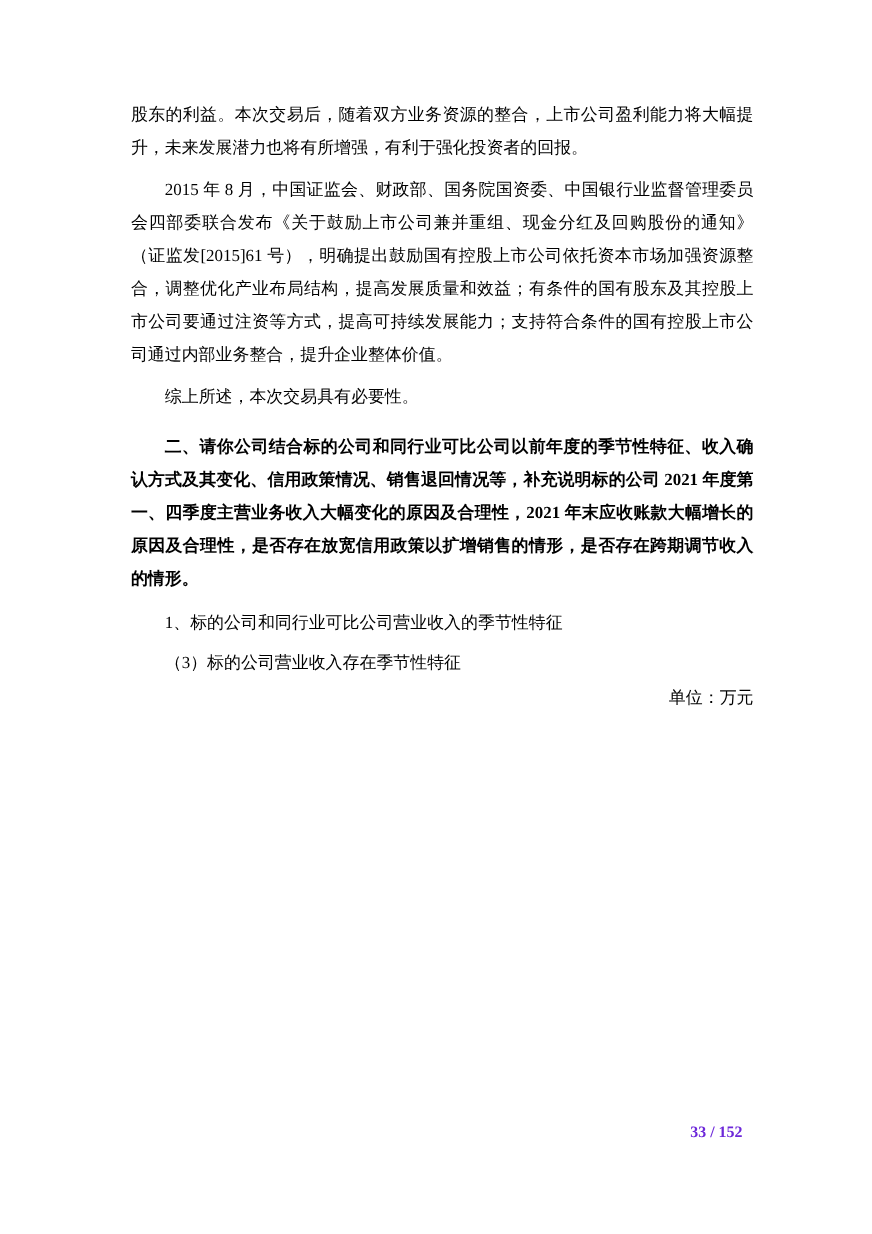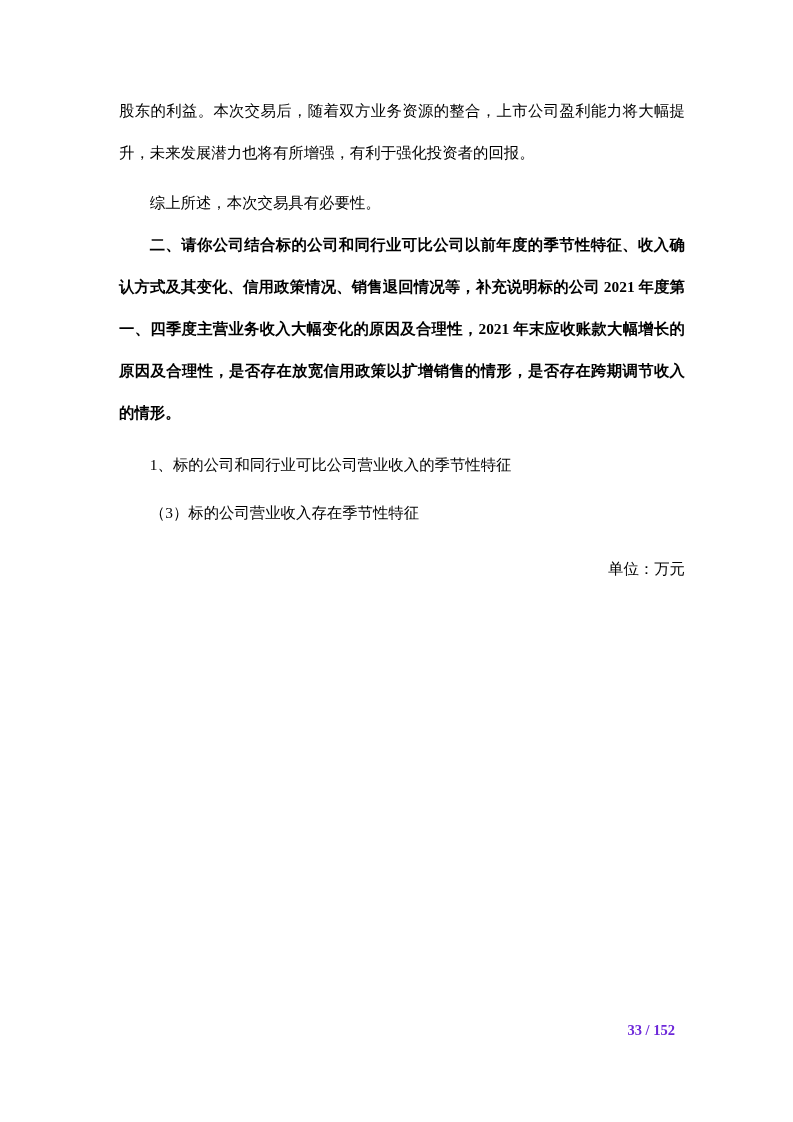--- a/index.html
+++ b/index.html
@@ -18,58 +18,59 @@
   }
   .content {
     position: absolute;
     left: 119px;
     top: 90px;
     width: 566px;
   }
   .content p {
     margin: 8px 0 0 0;
     font-size: 15.4px;
-    line-height: 42px;
+    line-height: 30px;
     text-align: justify;
     text-justify: inter-ideograph;
     text-indent: 2em;
     word-break: break-all;
   }
   .content p.noindent {
     text-indent: 0;
     margin-top: 0;
   }
   .content p.bold {
     font-weight: bold;
   }
-  .content p.gap-lg { margin-top: 0; }
+  .content p.gap-lg { margin-top: 16px; }
   .content p.gap-md { margin-top: 10px; }
   .content p.gap-sm { margin-top: 6px; }
   .content p.unit {
-    margin-top: 14px;
+    margin-top: 2px;
     text-align: right;
     text-indent: 0;
   }
   .footer {
     position: absolute;
     top: 1020px;
     right: 118px;
     font-size: 14.5px;
     line-height: 20px;
     font-weight: bold;
     font-family: "Liberation Serif", "DejaVu Serif", serif;
     color: #6d28d9;
   }
 </style>
 </head>
 <body>
 
 <div class="page">
   <div class="content">
     <p class="noindent">股东的利益。本次交易后，随着双方业务资源的整合，上市公司盈利能力将大幅提升，未来发展潜力也将有所增强，有利于强化投资者的回报。</p>
+    <p>2015 年 8 月，中国证监会、财政部、国务院国资委、中国银行业监督管理委员会四部委联合发布《关于鼓励上市公司兼并重组、现金分红及回购股份的通知》（证监发[2015]61 号），明确提出鼓励国有控股上市公司依托资本市场加强资源整合，调整优化产业布局结构，提高发展质量和效益；有条件的国有股东及其控股上市公司要通过注资等方式，提高可持续发展能力；支持符合条件的国有控股上市公司通过内部业务整合，提升企业整体价值。</p>
     <p>综上所述，本次交易具有必要性。</p>
     <p class="bold gap-lg">二、请你公司结合标的公司和同行业可比公司以前年度的季节性特征、收入确认方式及其变化、信用政策情况、销售退回情况等，补充说明标的公司 2021 年度第一、四季度主营业务收入大幅变化的原因及合理性，2021 年末应收账款大幅增长的原因及合理性，是否存在放宽信用政策以扩增销售的情形，是否存在跨期调节收入的情形。</p>
     <p class="gap-md">1、标的公司和同行业可比公司营业收入的季节性特征</p>
     <p class="gap-sm">（3）标的公司营业收入存在季节性特征</p>
     <p class="unit">单位：万元</p>
   </div>
   <div class="footer">33 / 152</div>
 </div>
 
 </body></html>

